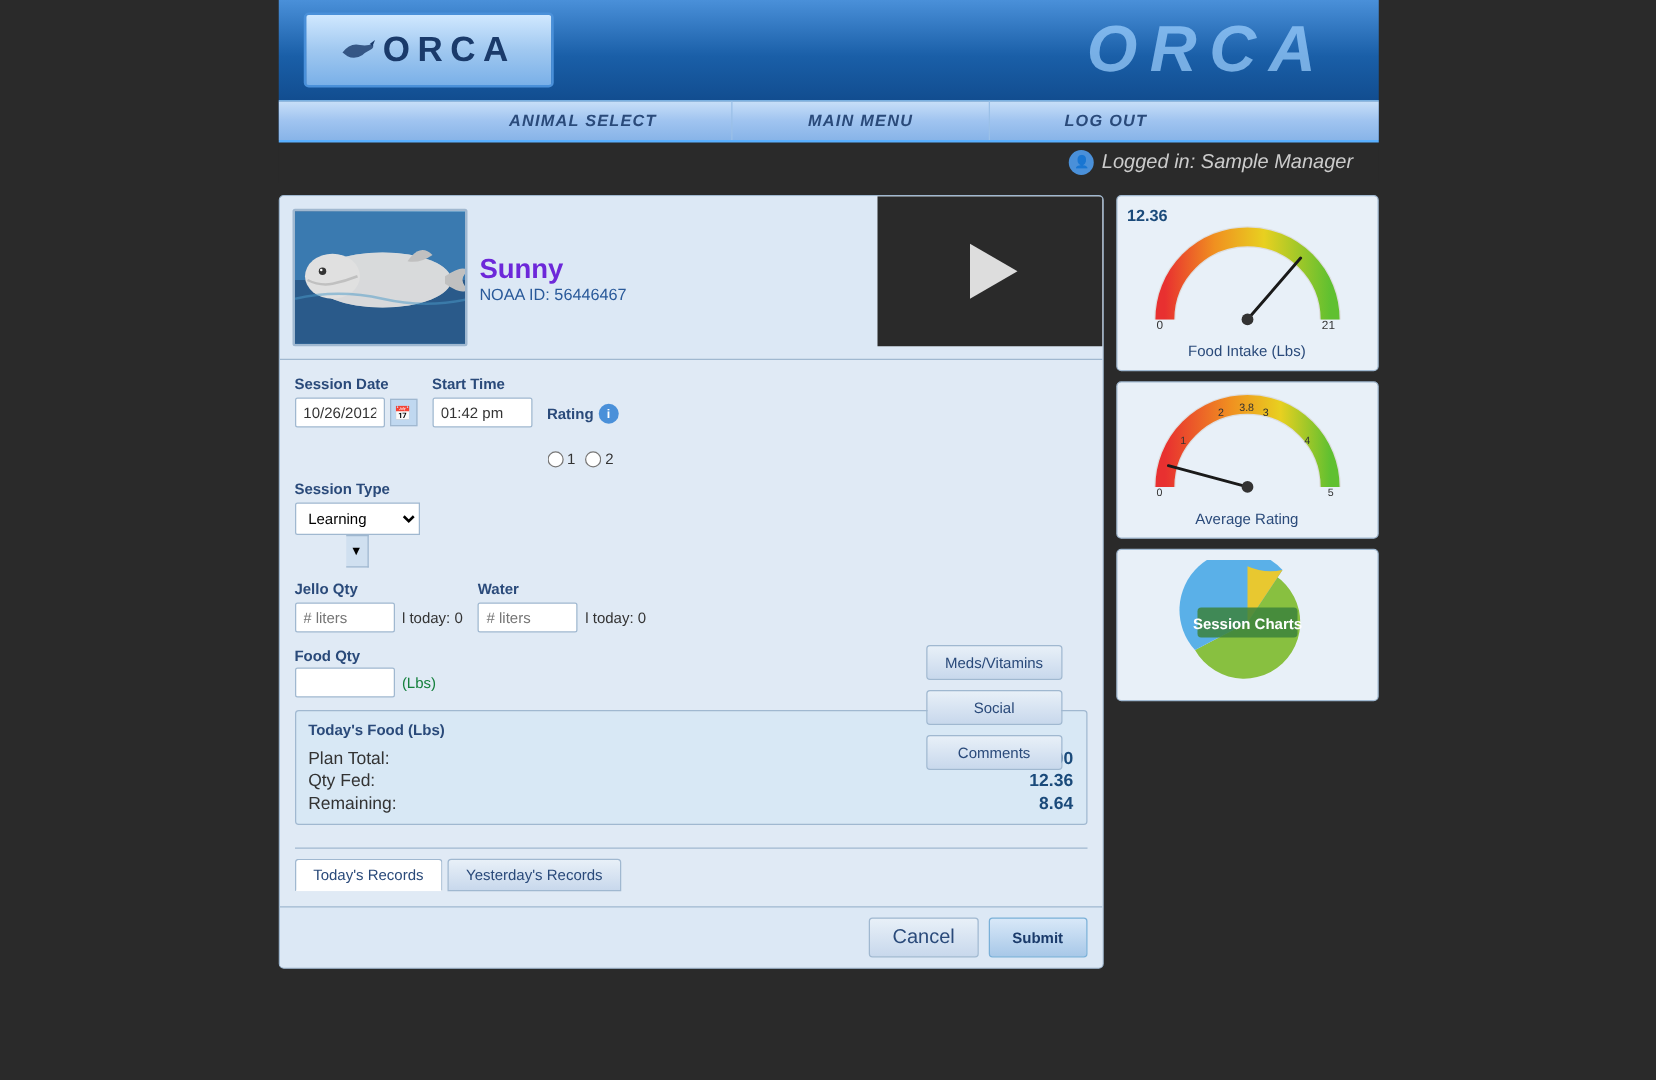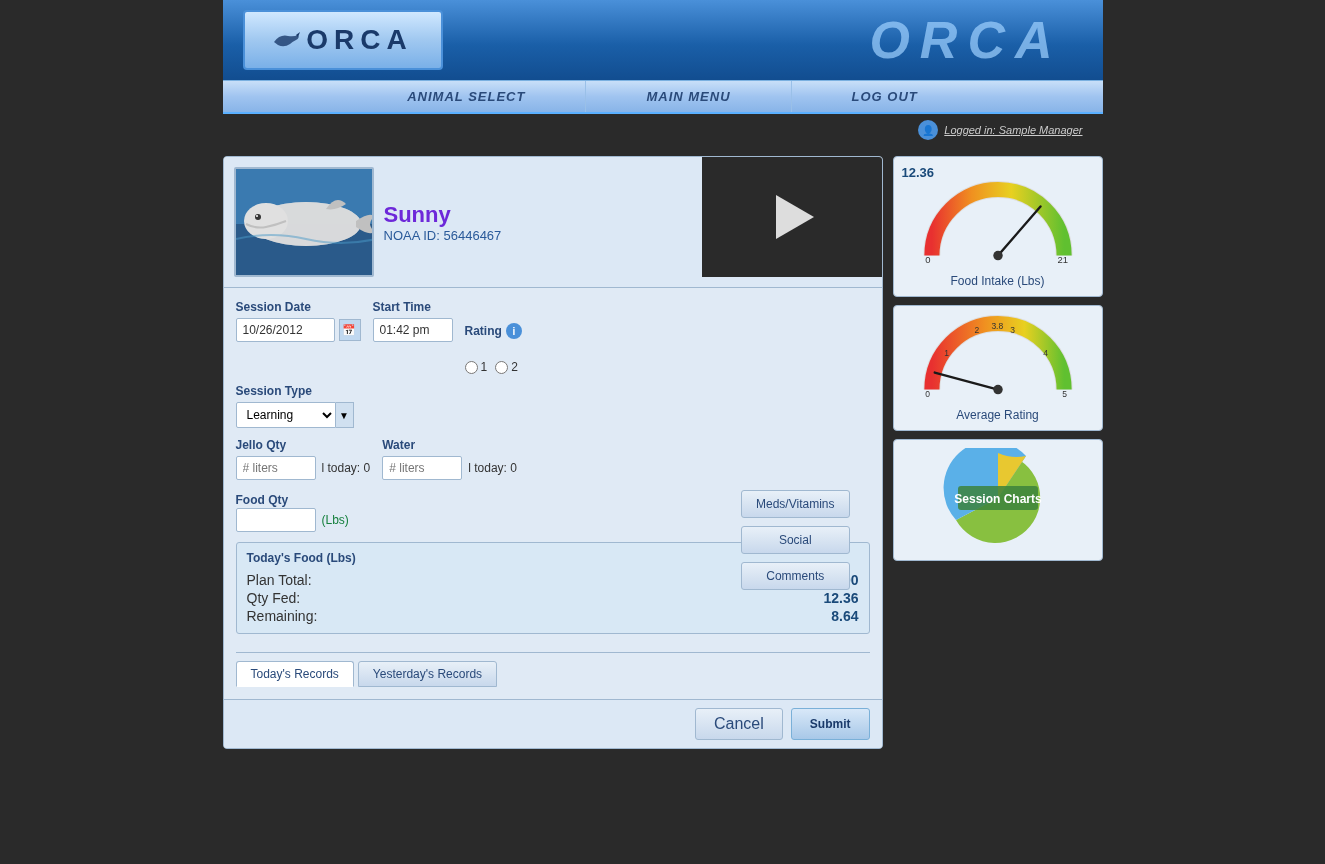--- a/index.html
+++ b/index.html
@@ -109,24 +109,23 @@
       height: 20px;
       background: #4a90d9;
       border-radius: 50%;
       display: flex;
       align-items: center;
       justify-content: center;
       font-size: 10px;
       color: white;
     }
     .login-text {
-      font-size: 11px;
+      font-size: 16px;
       color: #ccc;
       font-style: italic;
-      text-decoration: underline;
     }
 
     
     .main-content {
       display: flex;
       gap: 10px;
       width: 880px;
       padding: 10px 0;
     }
 
@@ -226,37 +225,38 @@
       font-size: 12px;
       border-radius: 2px;
       color: #333;
     }
     .date-input-wrap {
       display: flex;
       align-items: center;
       gap: 4px;
     }
     .date-input {
-      width: 99px;
+      width: 72px;
     }
     .cal-icon {
       width: 22px;
       height: 22px;
       background: #c0d8f0;
       border: 1px solid #a0b8d0;
       display: flex;
       align-items: center;
       justify-content: center;
       cursor: pointer;
       font-size: 11px;
     }
     .select-wrap {
       display: flex;
-      align-items: flex-start;
+      align-items: center;
       gap: 0;
+      flex-direction: column;
     }
     .form-select {
       width: 100px;
       padding: 4px 6px;
       font-size: 12px;
       border: 1px solid #a0b8d0;
       background: white;
       border-radius: 2px 0 0 2px;
     }
     .select-arrow {

